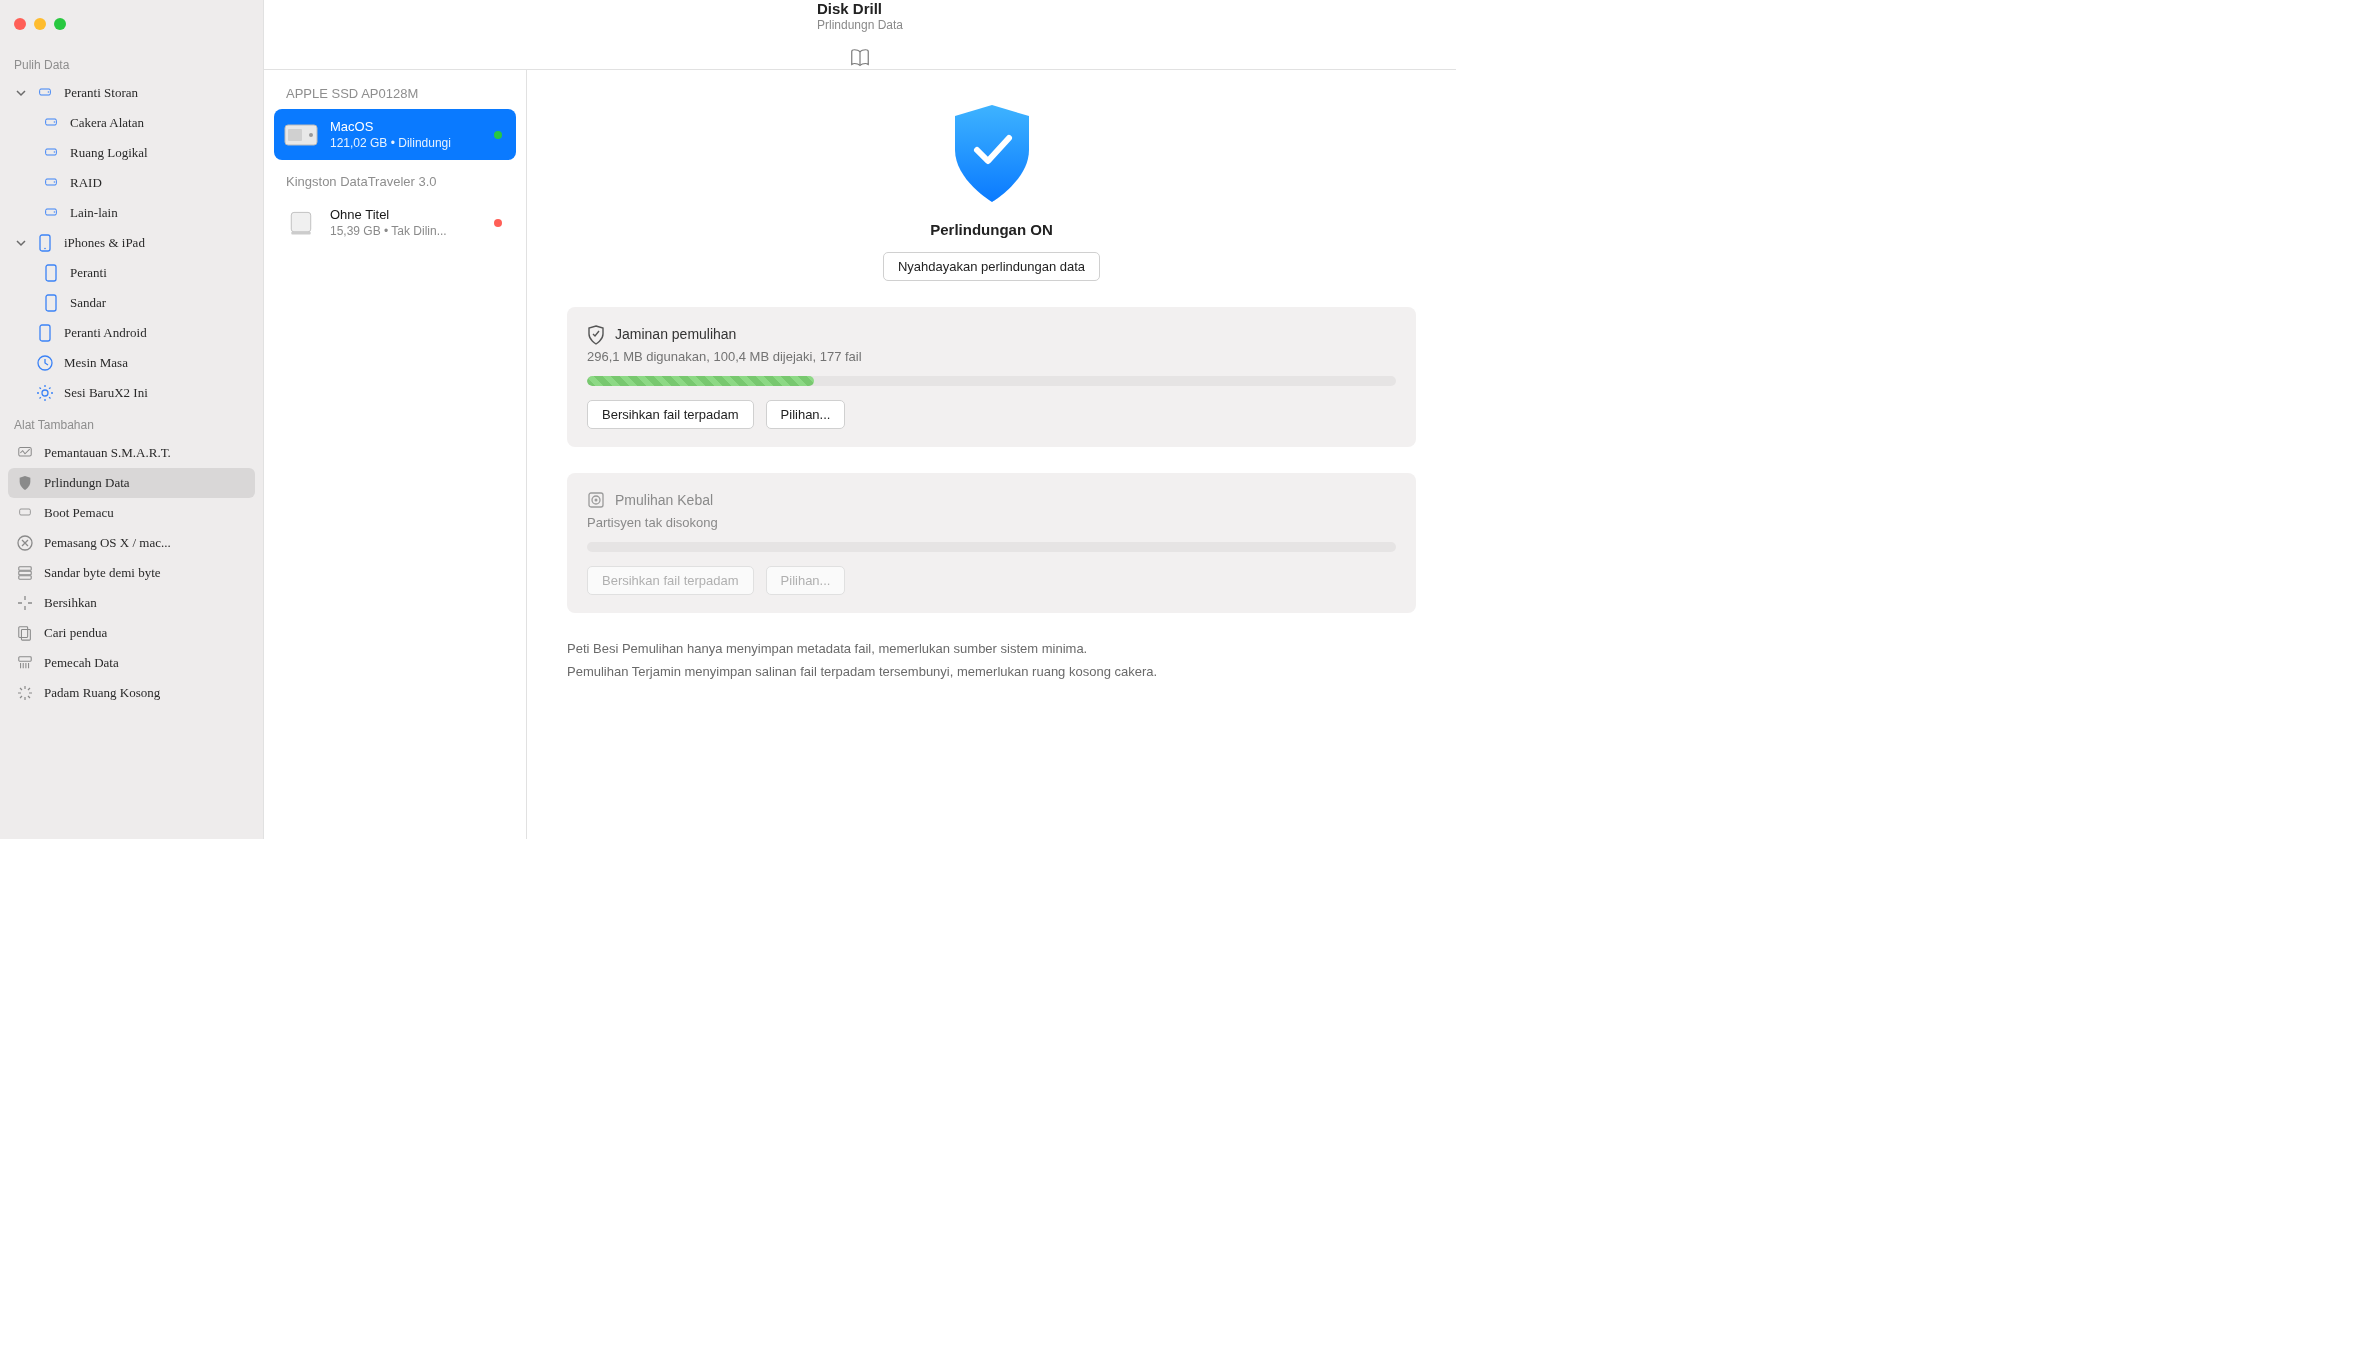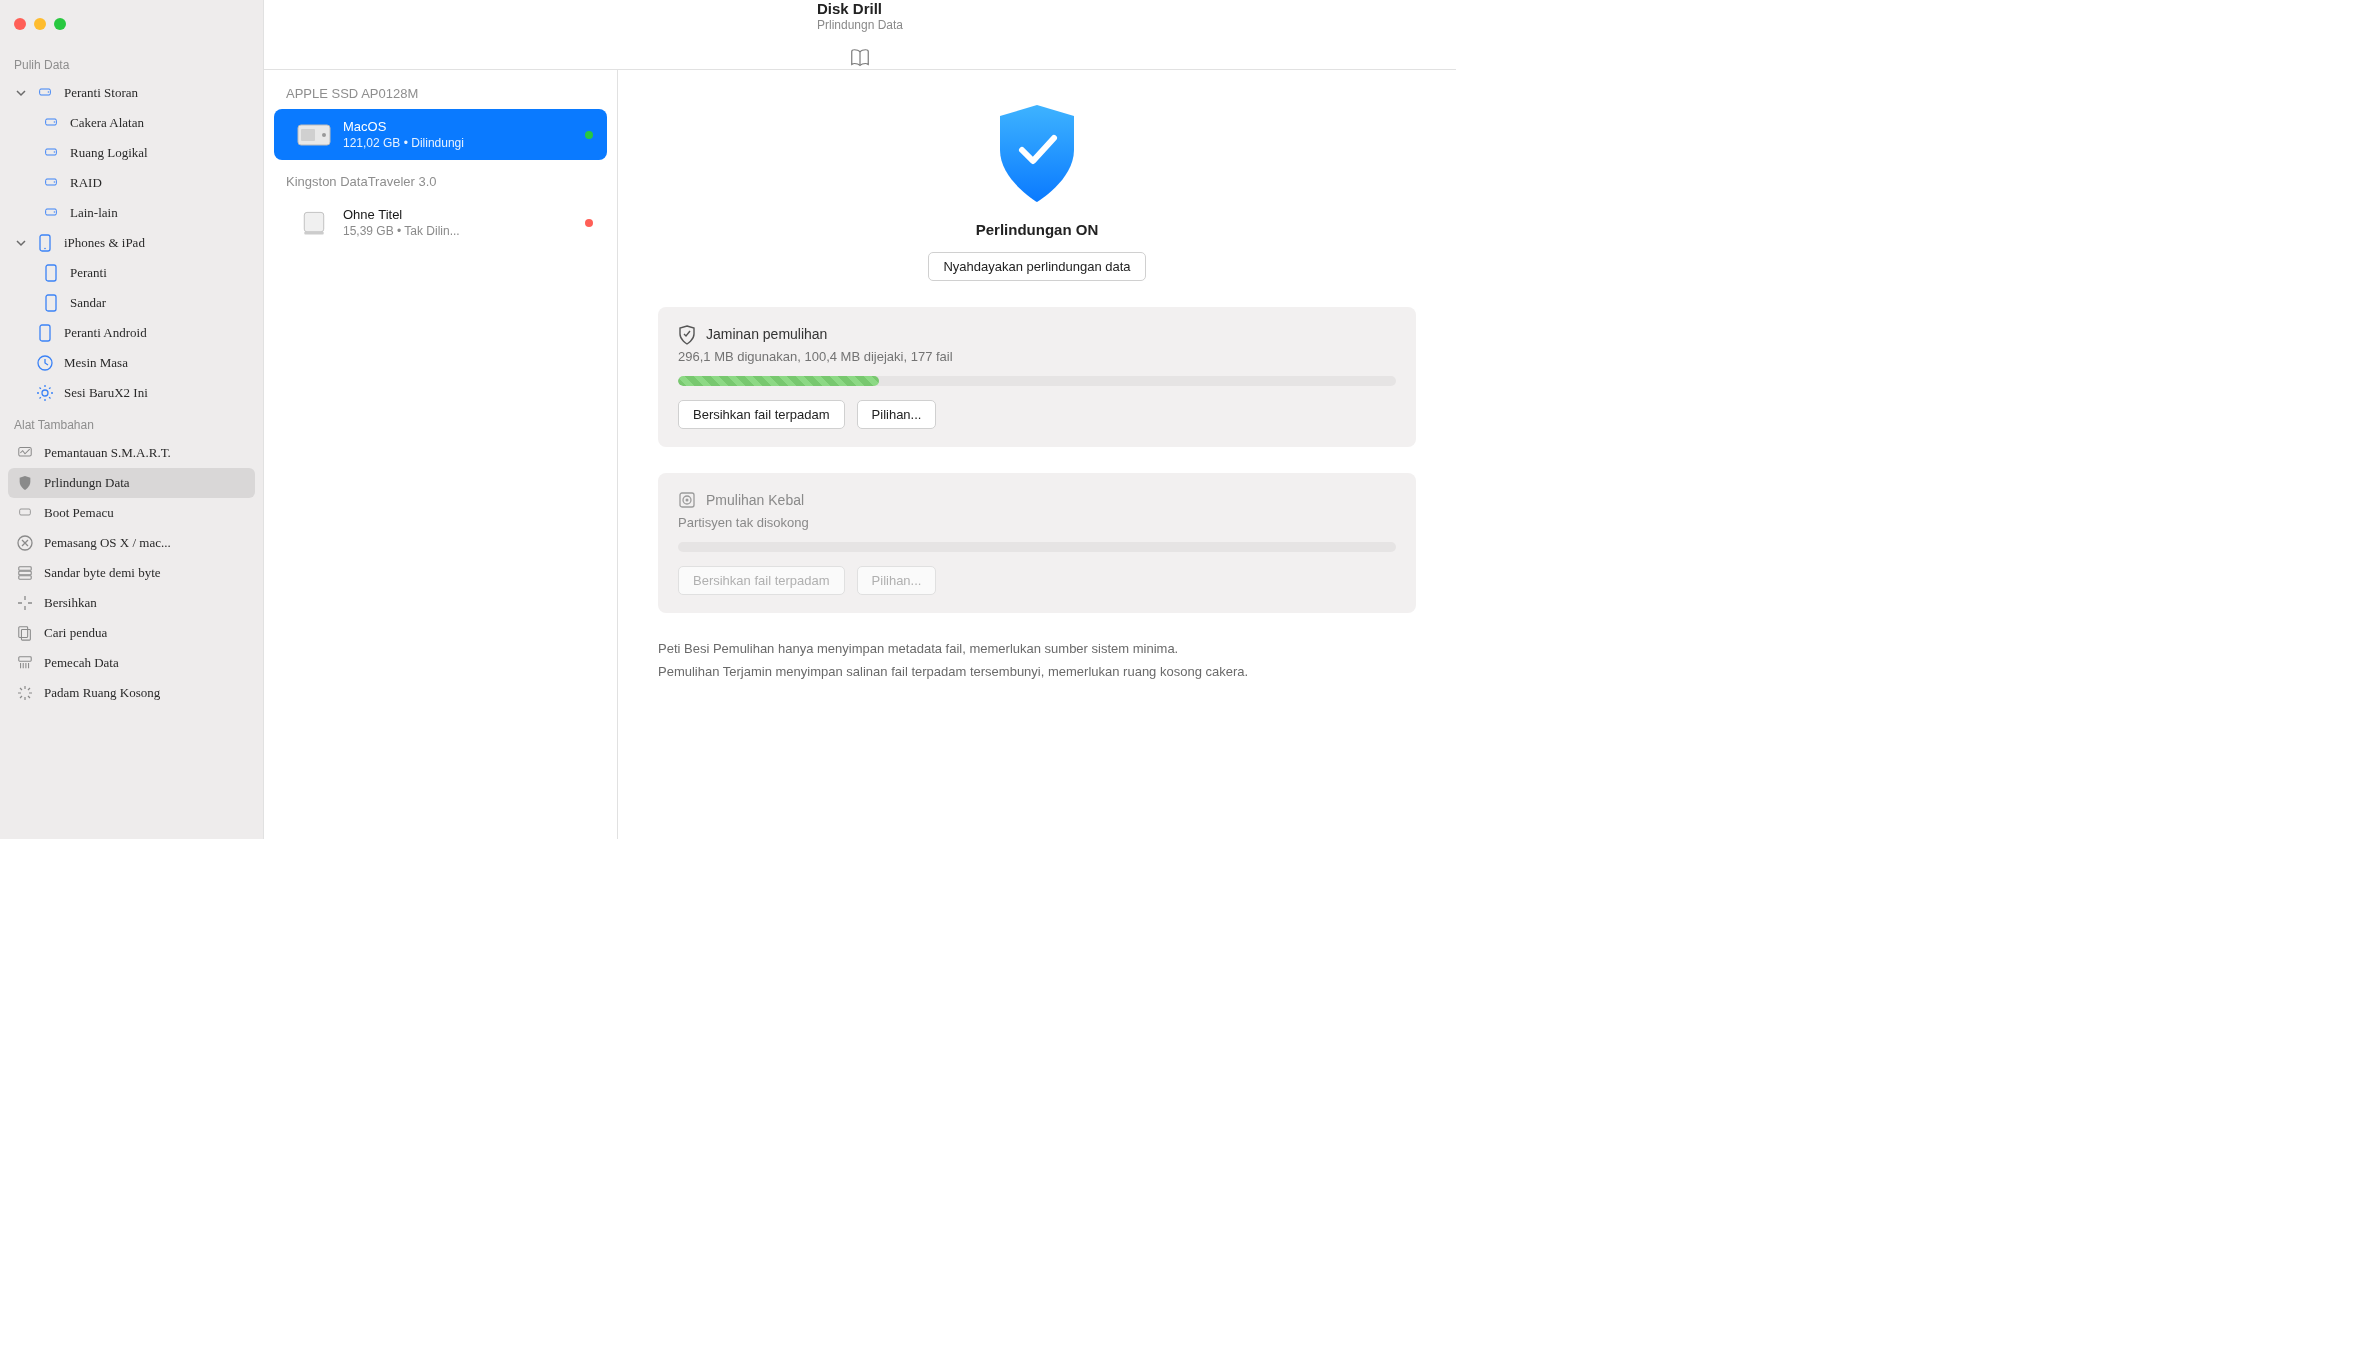--- a/index.html
+++ b/index.html
@@ -62,29 +62,29 @@
   padding: 0 18px;
   background: #fff;
   flex-direction: column;
 }
 .titlebar .titles { flex:1; }
 .title-main { font-weight:600; font-size:15px; color:#222; }
 .title-sub { font-size:12px; color:#8a8a8a; margin-top:1px; }
 .book-icon { width:22px; height:22px; color:#7a7a7a; }
 .body-row { flex:1; display:flex; }
 .mid-panel {
-  width: 354px;
+  width: 263px;
   border-right: 1px solid #e1e1e1;
   background: #fff;
   padding: 12px 10px;
 }
 .mid-header { font-size:13px; color:#8e8e8e; padding:4px 12px 8px; }
 .volume-item {
   display:flex; align-items:center; gap:12px;
-  padding:10px 23px; border-radius:8px; position:relative;
+  padding:10px 10px; border-radius:8px; position:relative;
   cursor:default;
 }
 .volume-item.selected { background:#0a7aff; color:#fff; }
 .volume-item.selected .vol-sub { color:rgba(255,255,255,0.9); }
 .vol-icon { width:34px; height:26px; display:inline-flex; align-items:center; justify-content:center; }
 .vol-title { font-size:13px; font-weight:500; }
 .vol-sub { font-size:12px; color:#8a8a8a; margin-top:2px; white-space:nowrap; overflow:hidden; text-overflow:ellipsis; max-width:160px; }
 .status-dot { position:absolute; right:14px; top:50%; transform:translateY(-50%); width:8px; height:8px; border-radius:50%; }
 .status-green { background:#28c840; }
 .status-red { background:#ff5f57; }

